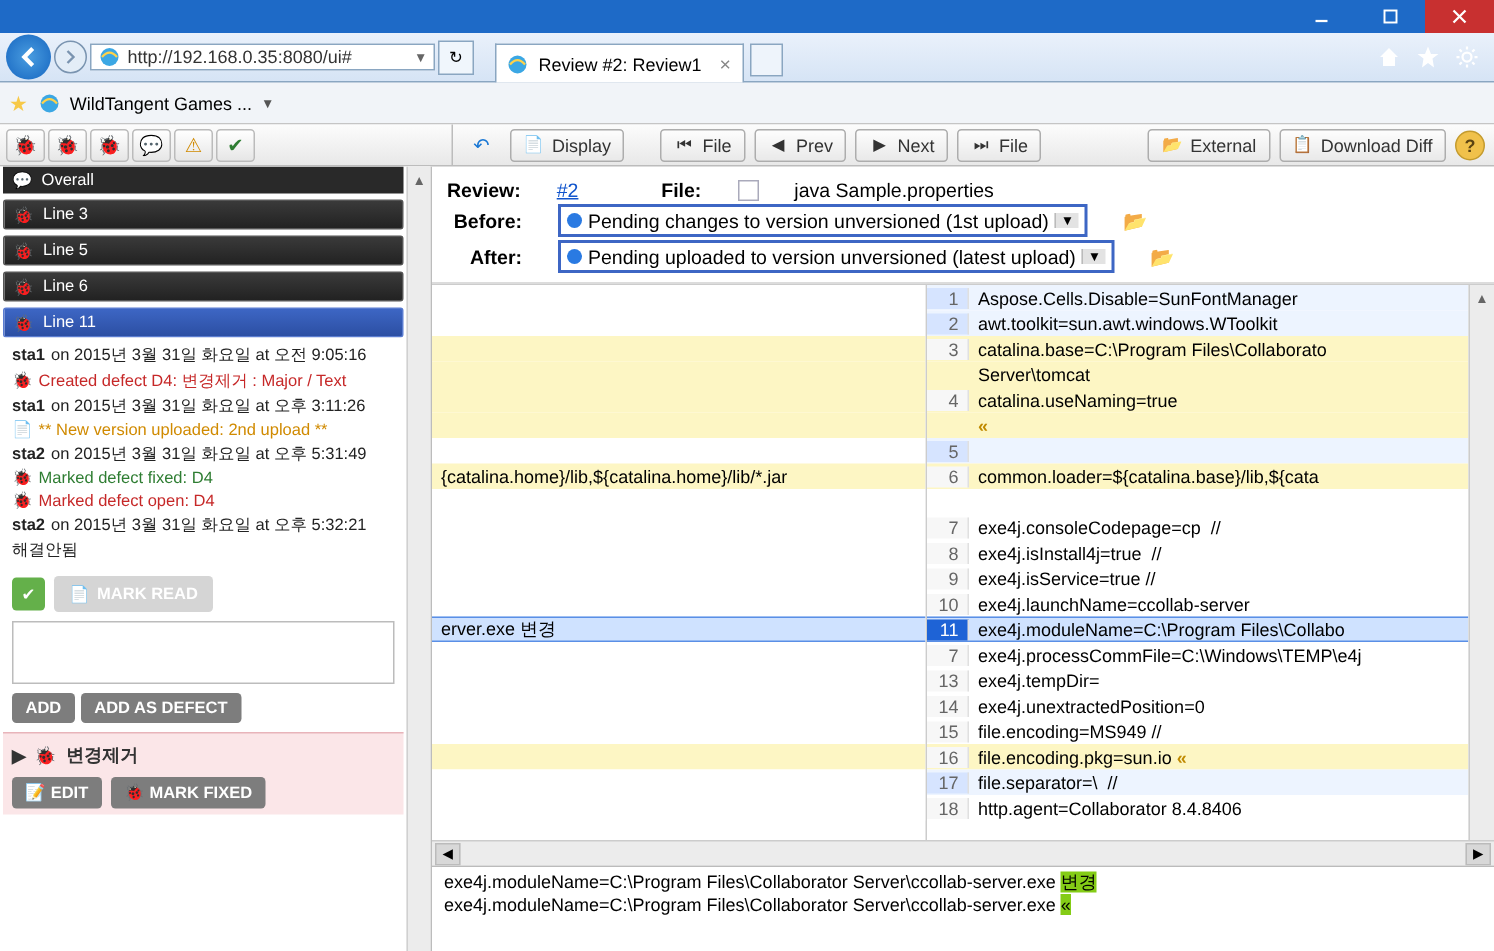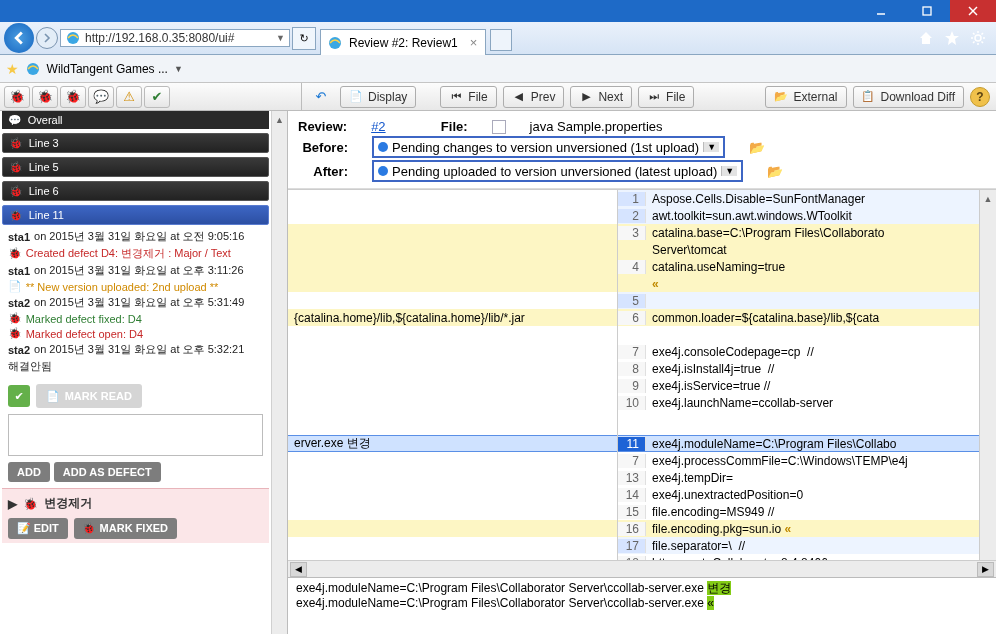--- a/index.html
+++ b/index.html
@@ -12,21 +12,21 @@
 .titlebar .max { background: #1e6ac7; }
 .titlebar .close { background: #c83030; }
 .titlebar .btn svg { width:10px; height:10px; }
 
 
 .ie-nav { height: 33px; background: linear-gradient(#eaf1fb, #d6e4f5); border-bottom: 1px solid #8aa6c1; display: flex; align-items: center; padding: 0 4px; gap: 2px; position:relative;}
 .nav-circle { width: 30px; height: 30px; border-radius: 50%; background: radial-gradient(#4a9de0,#1565c0); display:flex; align-items:center; justify-content:center; color:#fff; }
 .nav-fwd { width:22px; height:22px; border-radius:50%; border:1px solid #7a94b0; display:flex; align-items:center; justify-content:center; color:#6b85a0; background:#e3edf7;}
 .url-box { flex: 0 0 230px; height: 18px; background: #fff; border: 1px solid #8aa6c1; display:flex; align-items:center; padding:0 4px; gap:4px; font-size:12px; color:#333;}
 .refresh-btn, .stop-btn { width:24px; height:23px; border:1px solid #8aa6c1; background:#f0f6fc; display:flex; align-items:center; justify-content:center; font-size:11px;}
-.ie-tab { height: 26px; background: #fff; border:1px solid #8aa6c1; border-bottom:none; display:flex; align-items:center; padding:0 8px 0 6px; gap:6px; font-size:12px; margin-left:2px; position:relative; top:4px;}
+.ie-tab { height: 26px; background: #fff; border:1px solid #8aa6c1; border-bottom:none; display:flex; align-items:center; padding:0 8px 0 6px; gap:6px; font-size:12px; margin-left:12px; position:relative; top:4px;}
 .tab-close { color:#888; font-size:13px; margin-left:6px;}
 .ie-right { margin-left:auto; display:flex; gap:10px; color:#fff; padding-right:6px;}
 .ie-right svg { width:16px; height:16px; fill:#fff;}
 
 
 .favbar { height: 28px; background:#f1f4f8; border-bottom:1px solid #c5c5c5; display:flex; align-items:center; padding:0 6px; gap:6px; font-size:12px;}
 .favbar .star { color:#f7c948; font-size:14px;}
 .favbar .drop { font-size:9px; color:#555;}
 
 
@@ -83,21 +83,21 @@
 .diff-col { flex:1; overflow:hidden; font-family:"Consolas","Courier New",monospace; font-size:12px; position:relative;}
 .diff-col.left { border-right:1px solid #ccc; flex:0 0 330px;}
 .gutter { width:28px; text-align:right; padding-right:6px; color:#666; background:#f7f7f7; border-right:1px solid #e0e0e0;}
 .gutter.hl { background:#d6e4ff; }
 .gutter.sel { background:#1e63d6; color:#fff;}
 .code-row { display:flex; height:17px; align-items:center; white-space:pre;}
 .code-row .txt { padding-left:6px; flex:1; overflow:hidden;}
 .row-default { background:#fff;}
 .row-ylw { background:#fdf6c4;}
 .row-blue { background:#edf4ff;}
-.row-sel { background:#cfe2ff; border-top:1px solid #5a8fe6; border-bottom:1px solid #5a8fe6;margin-top:24px;}
+.row-sel { background:#cfe2ff; border-top:1px solid #5a8fe6; border-bottom:1px solid #5a8fe6;}
 .marker-gold { color:#c08a00; font-weight:bold;}
 
 
 .hscroll { height:17px; background:#ececec; border-top:1px solid #ccc; display:flex; align-items:center; justify-content:space-between; padding:0 2px;}
 .hscroll .arrb { width:17px; height:15px; background:#d8d8d8; border:1px solid #bbb; display:flex; align-items:center; justify-content:center; font-size:9px;}
 .bottom-panel { border-top:1px solid #bbb; font-family:"Consolas",monospace; font-size:12px; padding:2px 8px; background:#fff;}
 .bottom-panel .line { white-space:pre; height:16px;}
 .hl-word { background:#84cc16;}
 .vscroll-stub { width:17px; background:#ececec; border-left:1px solid #ccc;}
 

